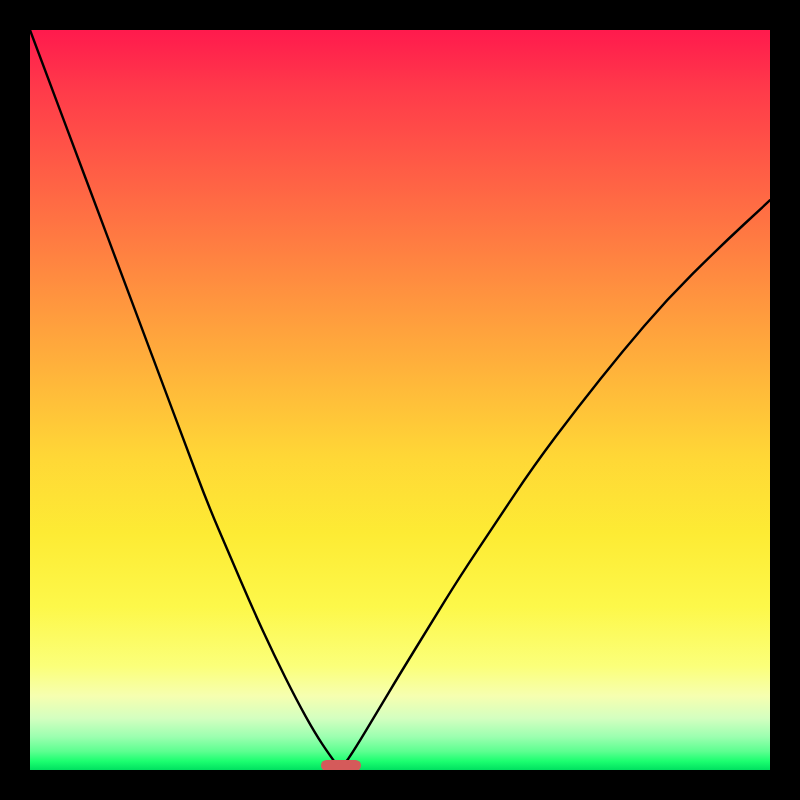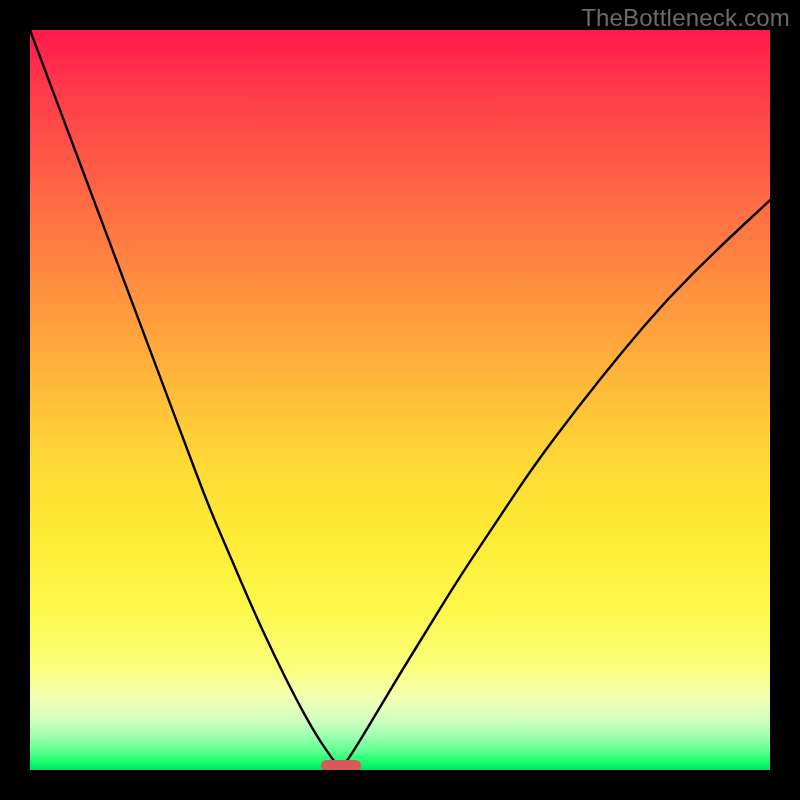--- a/index.html
+++ b/index.html
@@ -68,21 +68,20 @@
     height: 11px;
     border-radius: 6px;
     background: #d55a5a;
     bottom: -1px;
   }
 </style>
 </head>
 <body>
 
 <div class="frame">
-  <div class="watermark">TheBottleneck.com</div>
 
   <div class="plot-area">
     <svg class="curve-svg" viewBox="0 0 740 740" preserveAspectRatio="none">
       <path fill="none" stroke="#000" stroke-width="2.4" stroke-linecap="round" d="M 0.00 0.00 Q 22.20 59.20 33.30 88.80 Q 44.40 118.40 55.50 148.00 Q 66.60 177.60 77.70 207.20 Q 88.80 236.80 99.90 266.40 Q 111.00 296.00 122.10 325.60 Q 133.20 355.20 144.30 384.80 Q 155.40 414.40 166.50 444.00 Q 177.60 473.60 188.70 499.50 Q 199.80 525.40 210.90 551.30 Q 222.00 577.20 233.10 601.25 Q 244.20 625.30 255.30 647.50 Q 266.40 669.70 275.65 686.35 Q 284.90 703.00 292.30 714.10 Q 299.70 725.20 305.25 732.60 Q 310.80 740.00 318.20 728.90 Q 325.60 717.80 336.70 699.30 Q 347.80 680.80 358.90 662.30 Q 370.00 643.80 384.80 619.75 Q 399.60 595.70 414.40 571.65 Q 429.20 547.60 447.70 519.85 Q 466.20 492.10 484.70 464.35 Q 503.20 436.60 525.40 407.00 Q 547.60 377.40 569.80 349.65 Q 592.00 321.90 614.20 296.00 Q 636.40 270.10 662.30 244.20 Q 688.20 218.30 714.10 194.25 L 740.00 170.20"></path>
     </svg>
     <div class="bottleneck-marker" style="left: 290.82px; width: 39.96px;"></div>
   </div>
 </div>
 
 </body></html>

